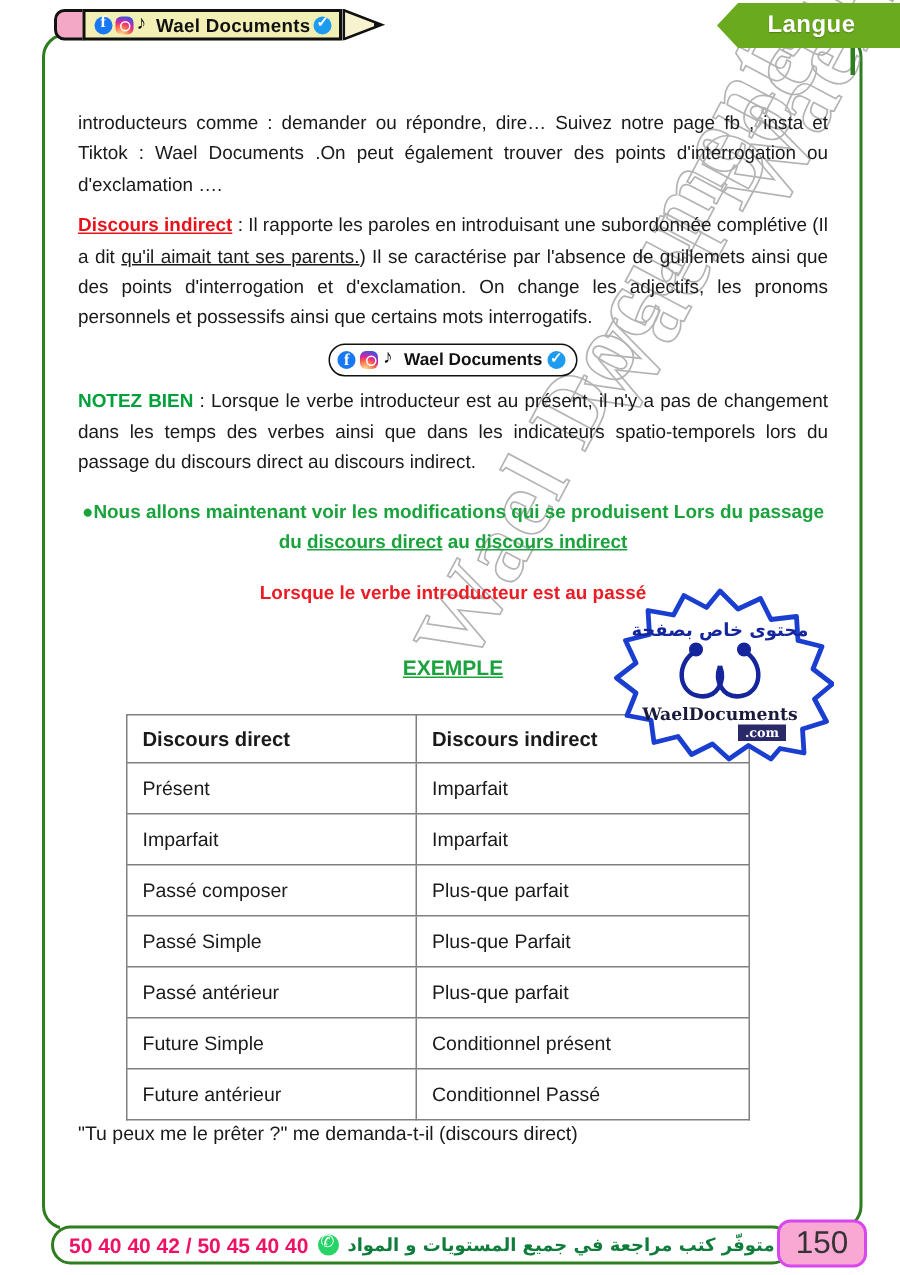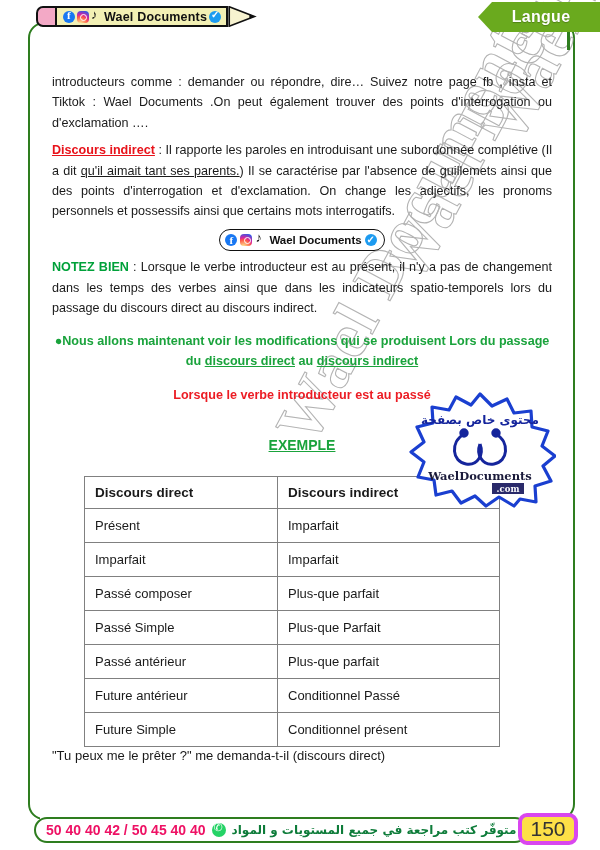--- a/index.html
+++ b/index.html
@@ -199,21 +199,21 @@
     color:#fff; font-size:11px;
   }
   .foot-ar {
     color: #0e7c3a; font-weight: bold; font-size: 12px;
     direction: rtl; white-space: nowrap;
     font-family: "DejaVu Sans", sans-serif;
   }
   .page-pod {
     position: absolute; right: 22px; top: 813px;
     min-width: 60px; height: 32px;
-    background: #fde047; border: 4px solid #d946ef; border-radius: 9px;
+    background: #f9a8d4; border: 2px solid #d946ef; border-radius: 9px;
     display: flex; align-items: center; justify-content: center; z-index: 6;
   }
   .page-pod span { font-size: 21px; color: #333; font-family: "Liberation Sans", sans-serif; }
 </style>
 </head>
 <body>
 
 <div id="page">
 
   <div class="frame"></div>
@@ -310,26 +310,26 @@
         </tr>
         <tr>
           <td>Passé Simple</td>
           <td>Plus-que Parfait</td>
         </tr>
         <tr>
           <td>Passé antérieur</td>
           <td>Plus-que parfait</td>
         </tr>
         <tr>
+          <td>Future Simple</td>
+          <td>Conditionnel présent</td>
+        </tr>
+        <tr>
           <td>Future antérieur</td>
           <td>Conditionnel Passé</td>
-        </tr>
-        <tr>
-          <td>Future Simple</td>
-          <td>Conditionnel présent</td>
         </tr>
       </tbody>
     </table>
   </div>
 
   <div class="after-table">"Tu peux me le prêter ?" me demanda-t-il (discours direct)</div>
 
   <div class="foot-pod">
     <span class="foot-phone">50 40 40 42 / 50 45 40 40</span>
     <span class="wa"></span>

